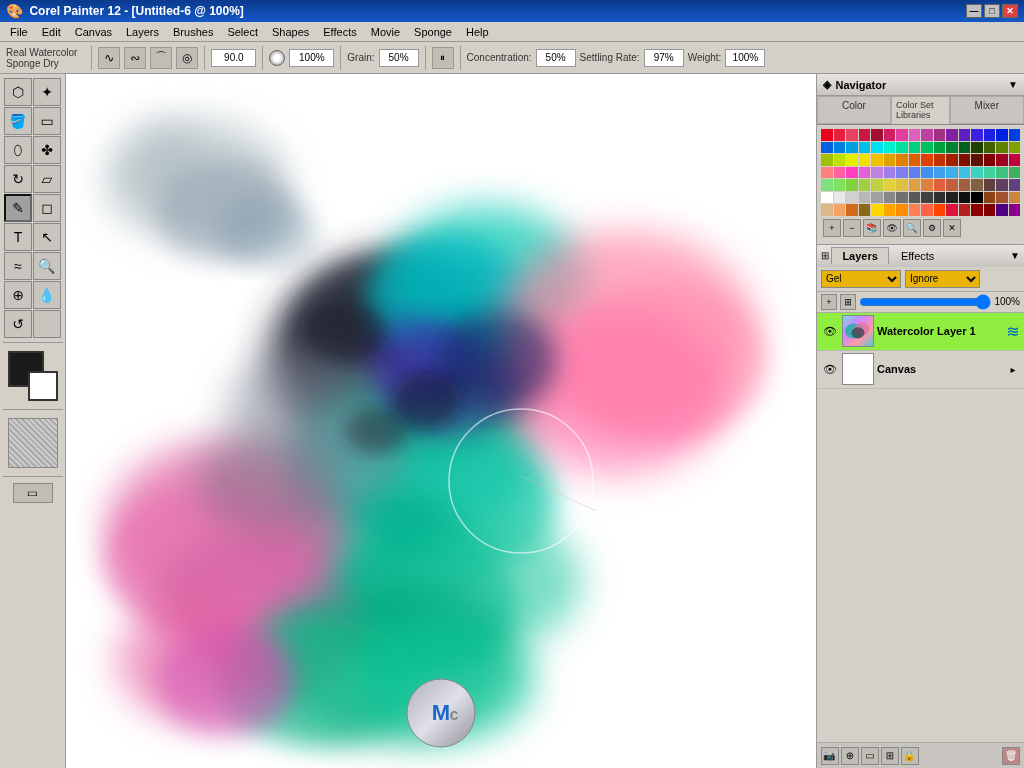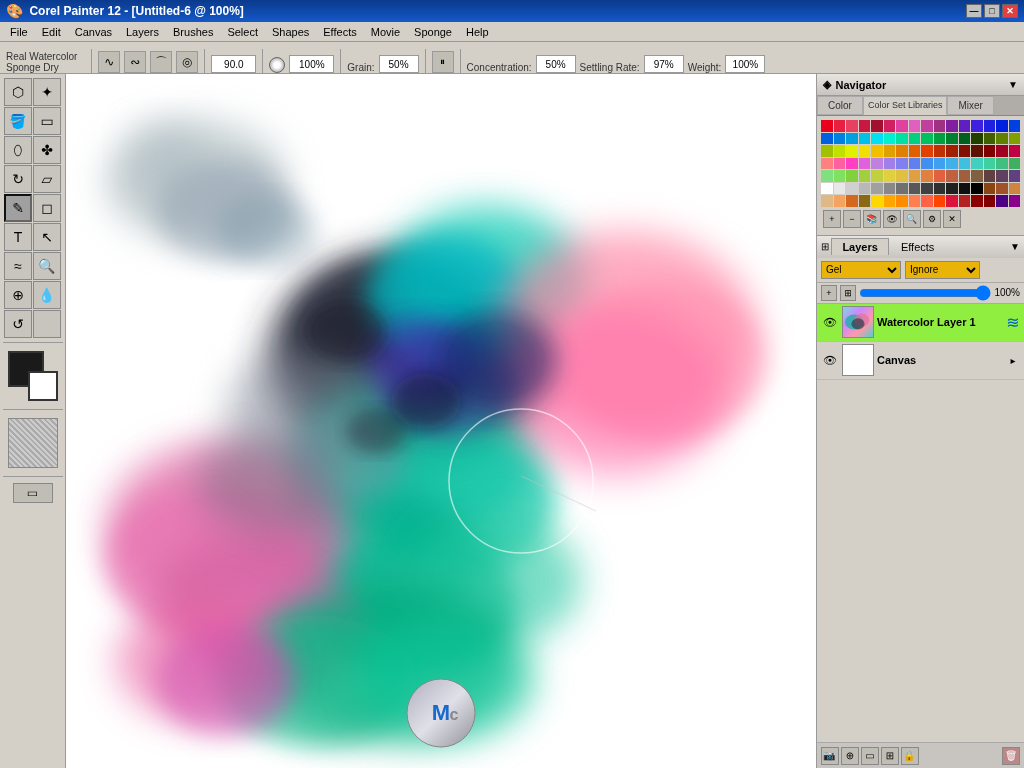--- a/index.html
+++ b/index.html
@@ -43,21 +43,21 @@
       font-size: 11px;
       color: #000;
     }
 
     
     #tool-options {
       height: 32px;
       background: #d4d0c8;
       border-bottom: 1px solid #999;
       display: flex;
-      align-items: flex-end;
+      align-items: center;
       padding: 0 6px;
       gap: 4px;
       font-size: 10px;
     }
     .brush-info {
       display: flex; flex-direction: column; margin-right: 8px;
     }
     .brush-info span { font-size: 10px; color: #333; }
     .tool-icon {
       width: 22px; height: 22px;
@@ -191,21 +191,21 @@
       font-weight: bold;
       gap: 4px;
     }
     .tabs-row {
       display: flex;
       gap: 0;
       background: #b0ada8;
       border-bottom: 1px solid #888;
     }
     .tab-btn {
-      padding: 3px 10px;
+      padding: 3px 24px;
       background: #c8c5c0;
       border: 1px solid #aaa;
       cursor: pointer;
       font-size: 10px;
       color: #333;
     }
     .tab-btn.active {
       background: #d4d0c8;
       border-bottom: 1px solid #d4d0c8;
       font-weight: normal;

